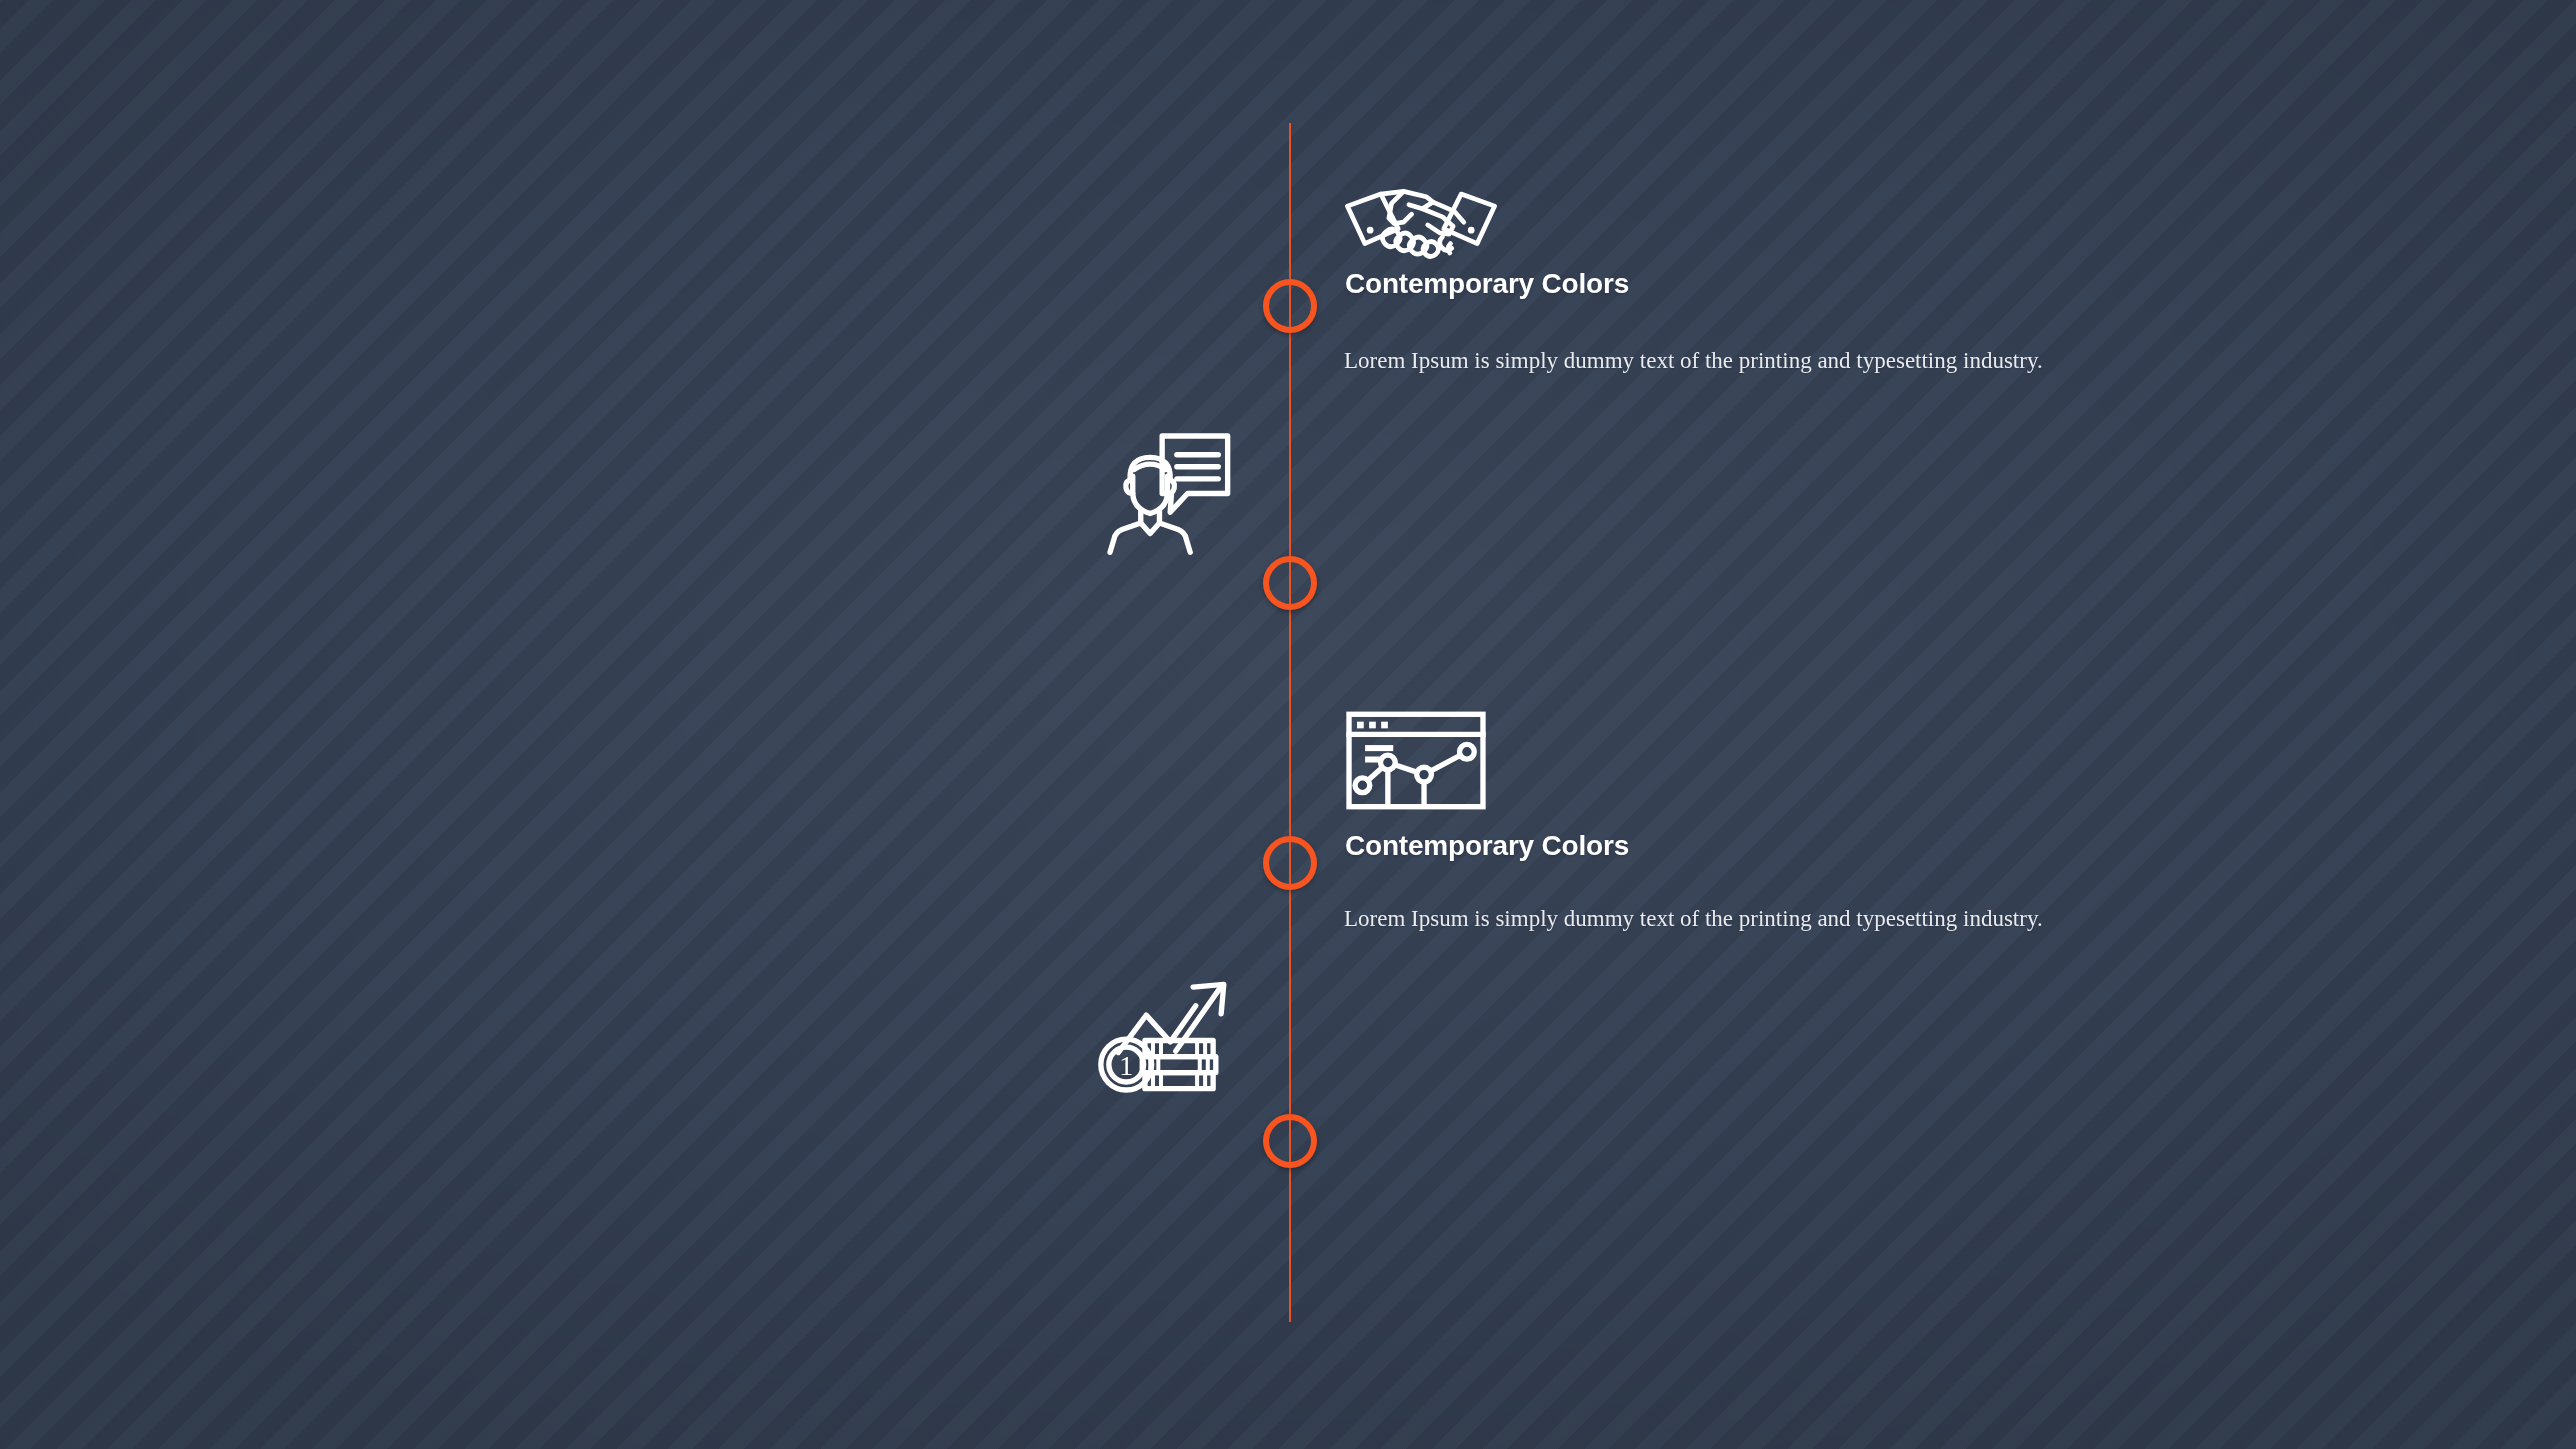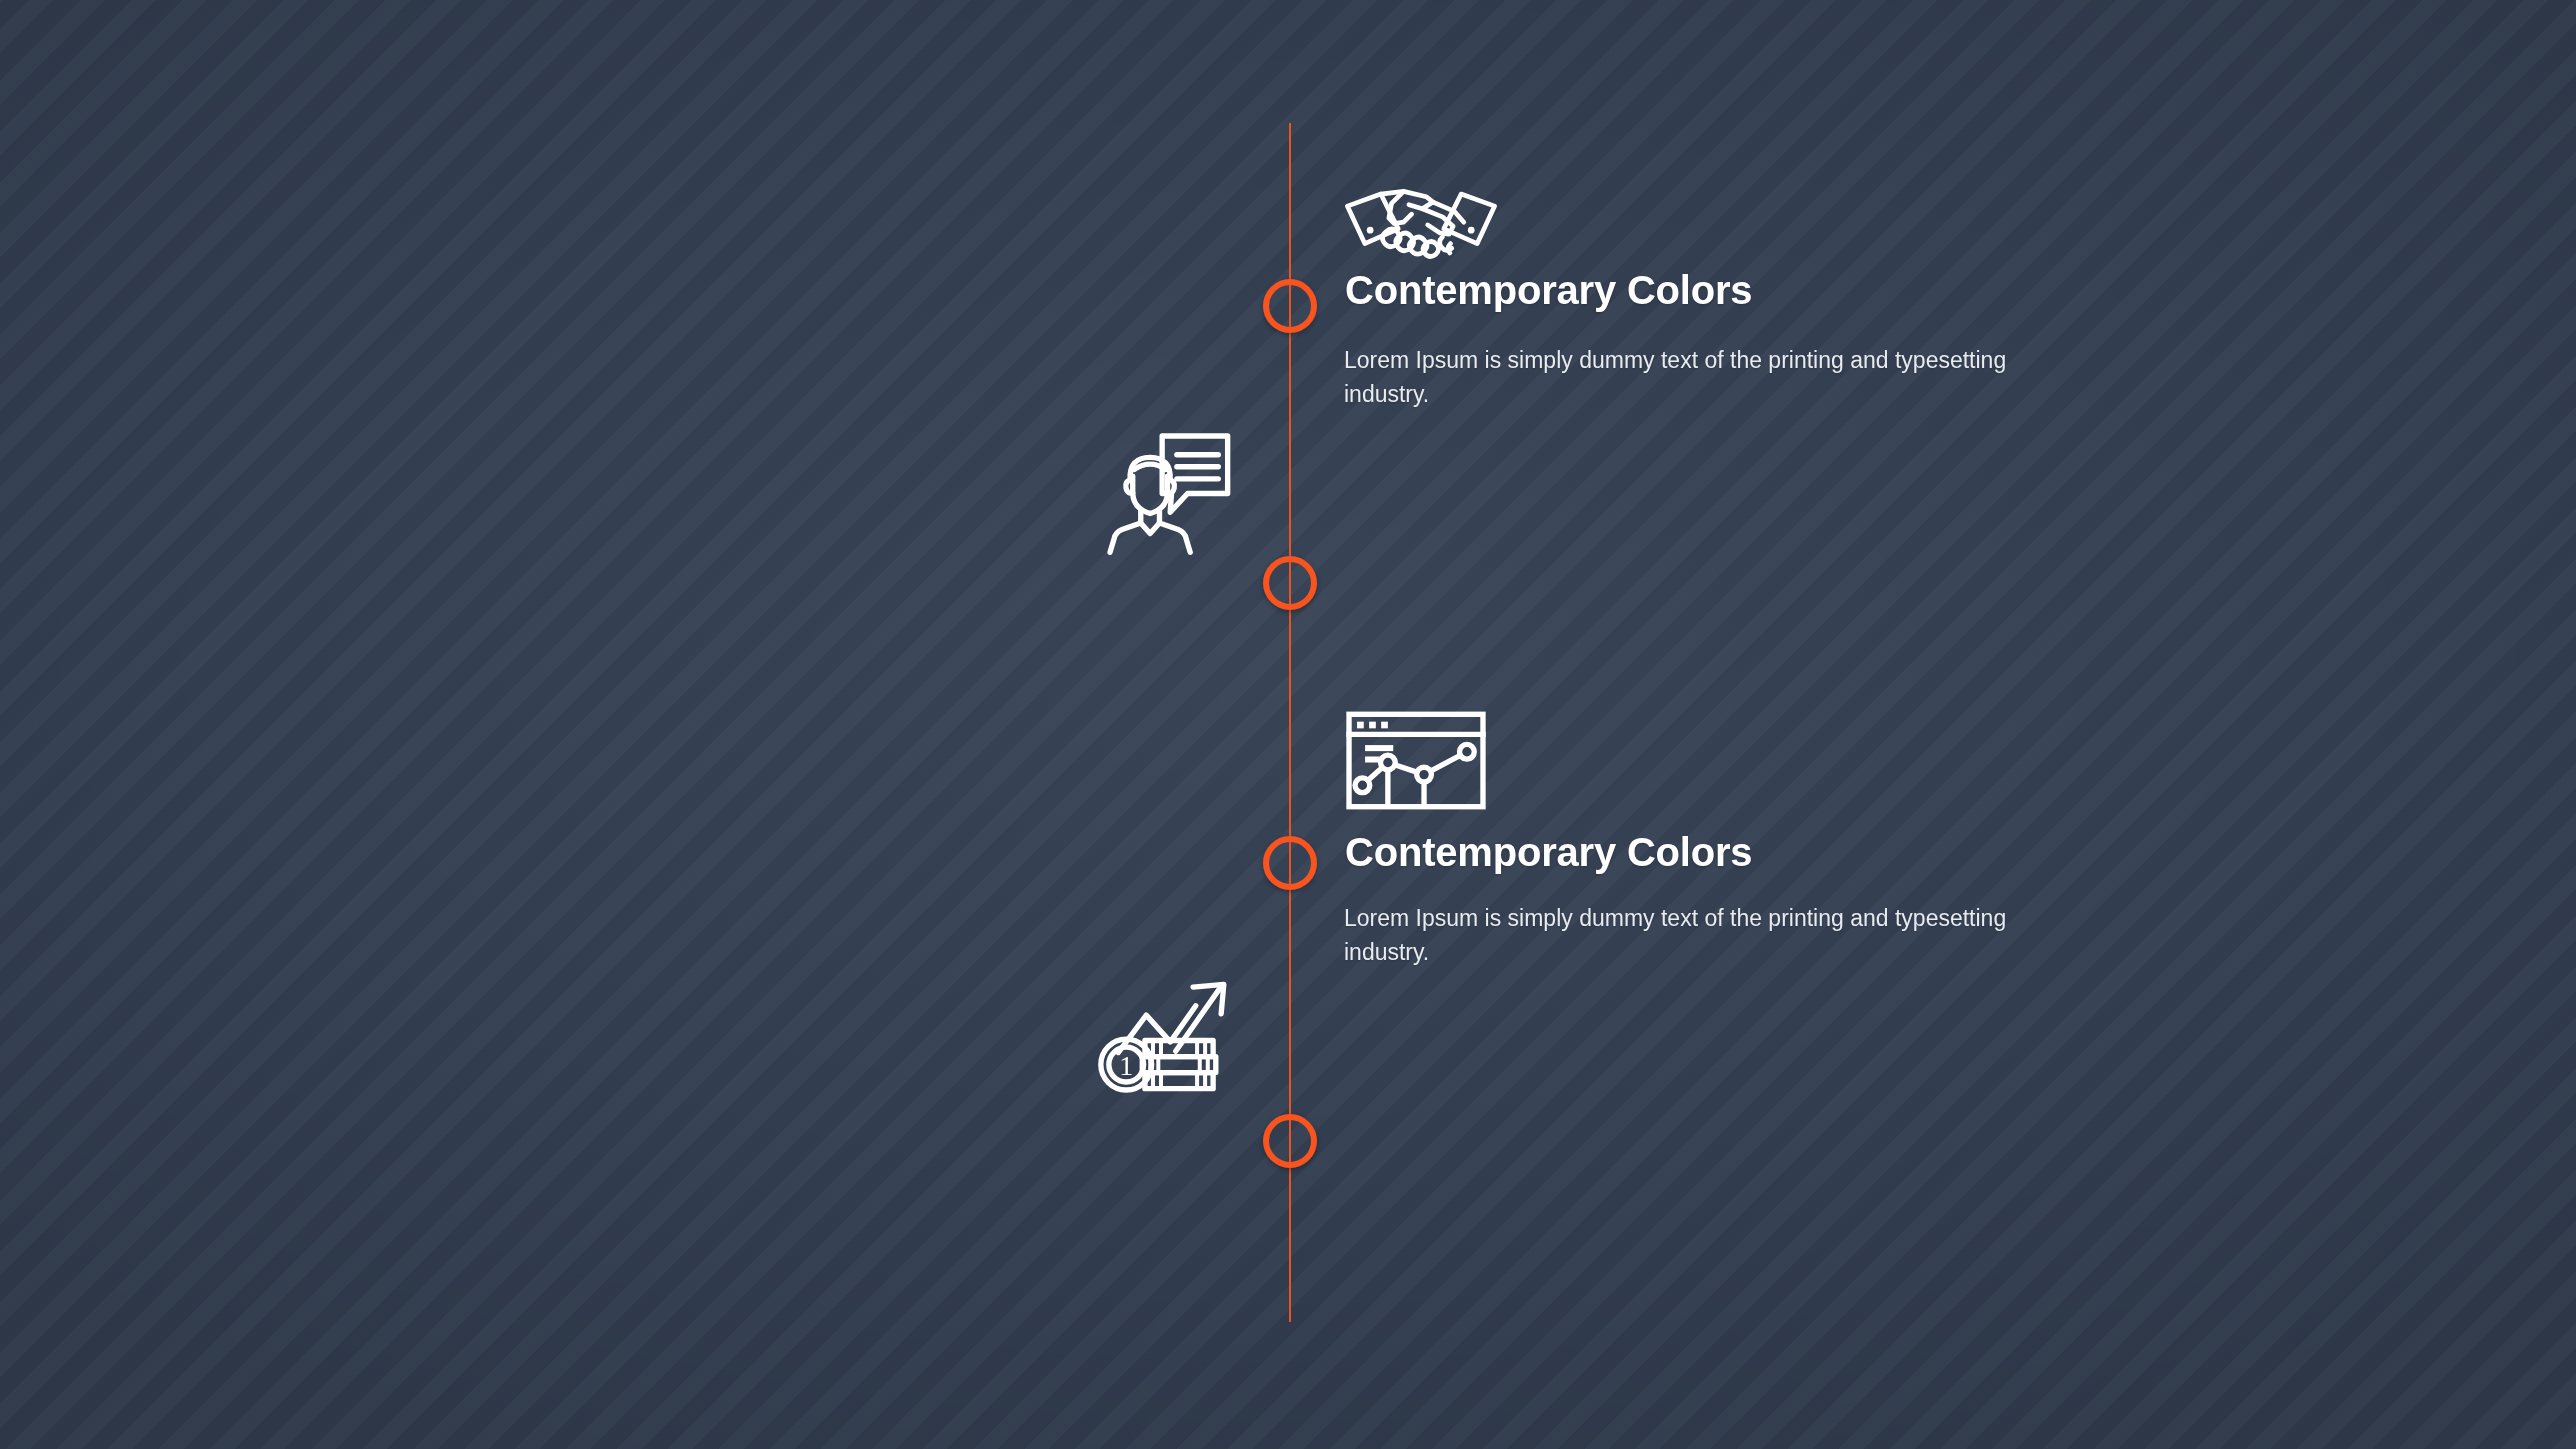--- a/index.html
+++ b/index.html
@@ -54,37 +54,38 @@
     border-radius:50%;
     background:transparent;
     box-shadow:0 2px 5.4px rgba(0,0,0,0.30);
   }
 
   .icon-box { position:absolute; }
   .icon-box svg { display:block; overflow:visible; }
 
   .heading {
     position:absolute;
-    font-size:40px;
+    font-size:28px;
     font-weight:bold;
     color:#ffffff;
     letter-spacing:-0.2px;
     white-space:nowrap;
     text-shadow:0 1.3px 2.7px rgba(0,0,0,0.22);
     font-stretch:condensed;
   }
 
   .body-text {
     position:absolute;
     font-size:23px;
     font-weight:400;
     line-height:1.47;
     color:#e9ebef;
     width:745px;
     text-shadow:0 0.7px 2px rgba(0,0,0,0.18);
+    font-family:Liberation Serif, serif;
   }
 
   .side-right .heading { left:1345px; }
   .side-right .body-text { left:1344px; text-align:left; }
 </style>
 </head>
 <body>
 
 <div id="bg-texture"></div>
 <div id="bg-vignette"></div>

